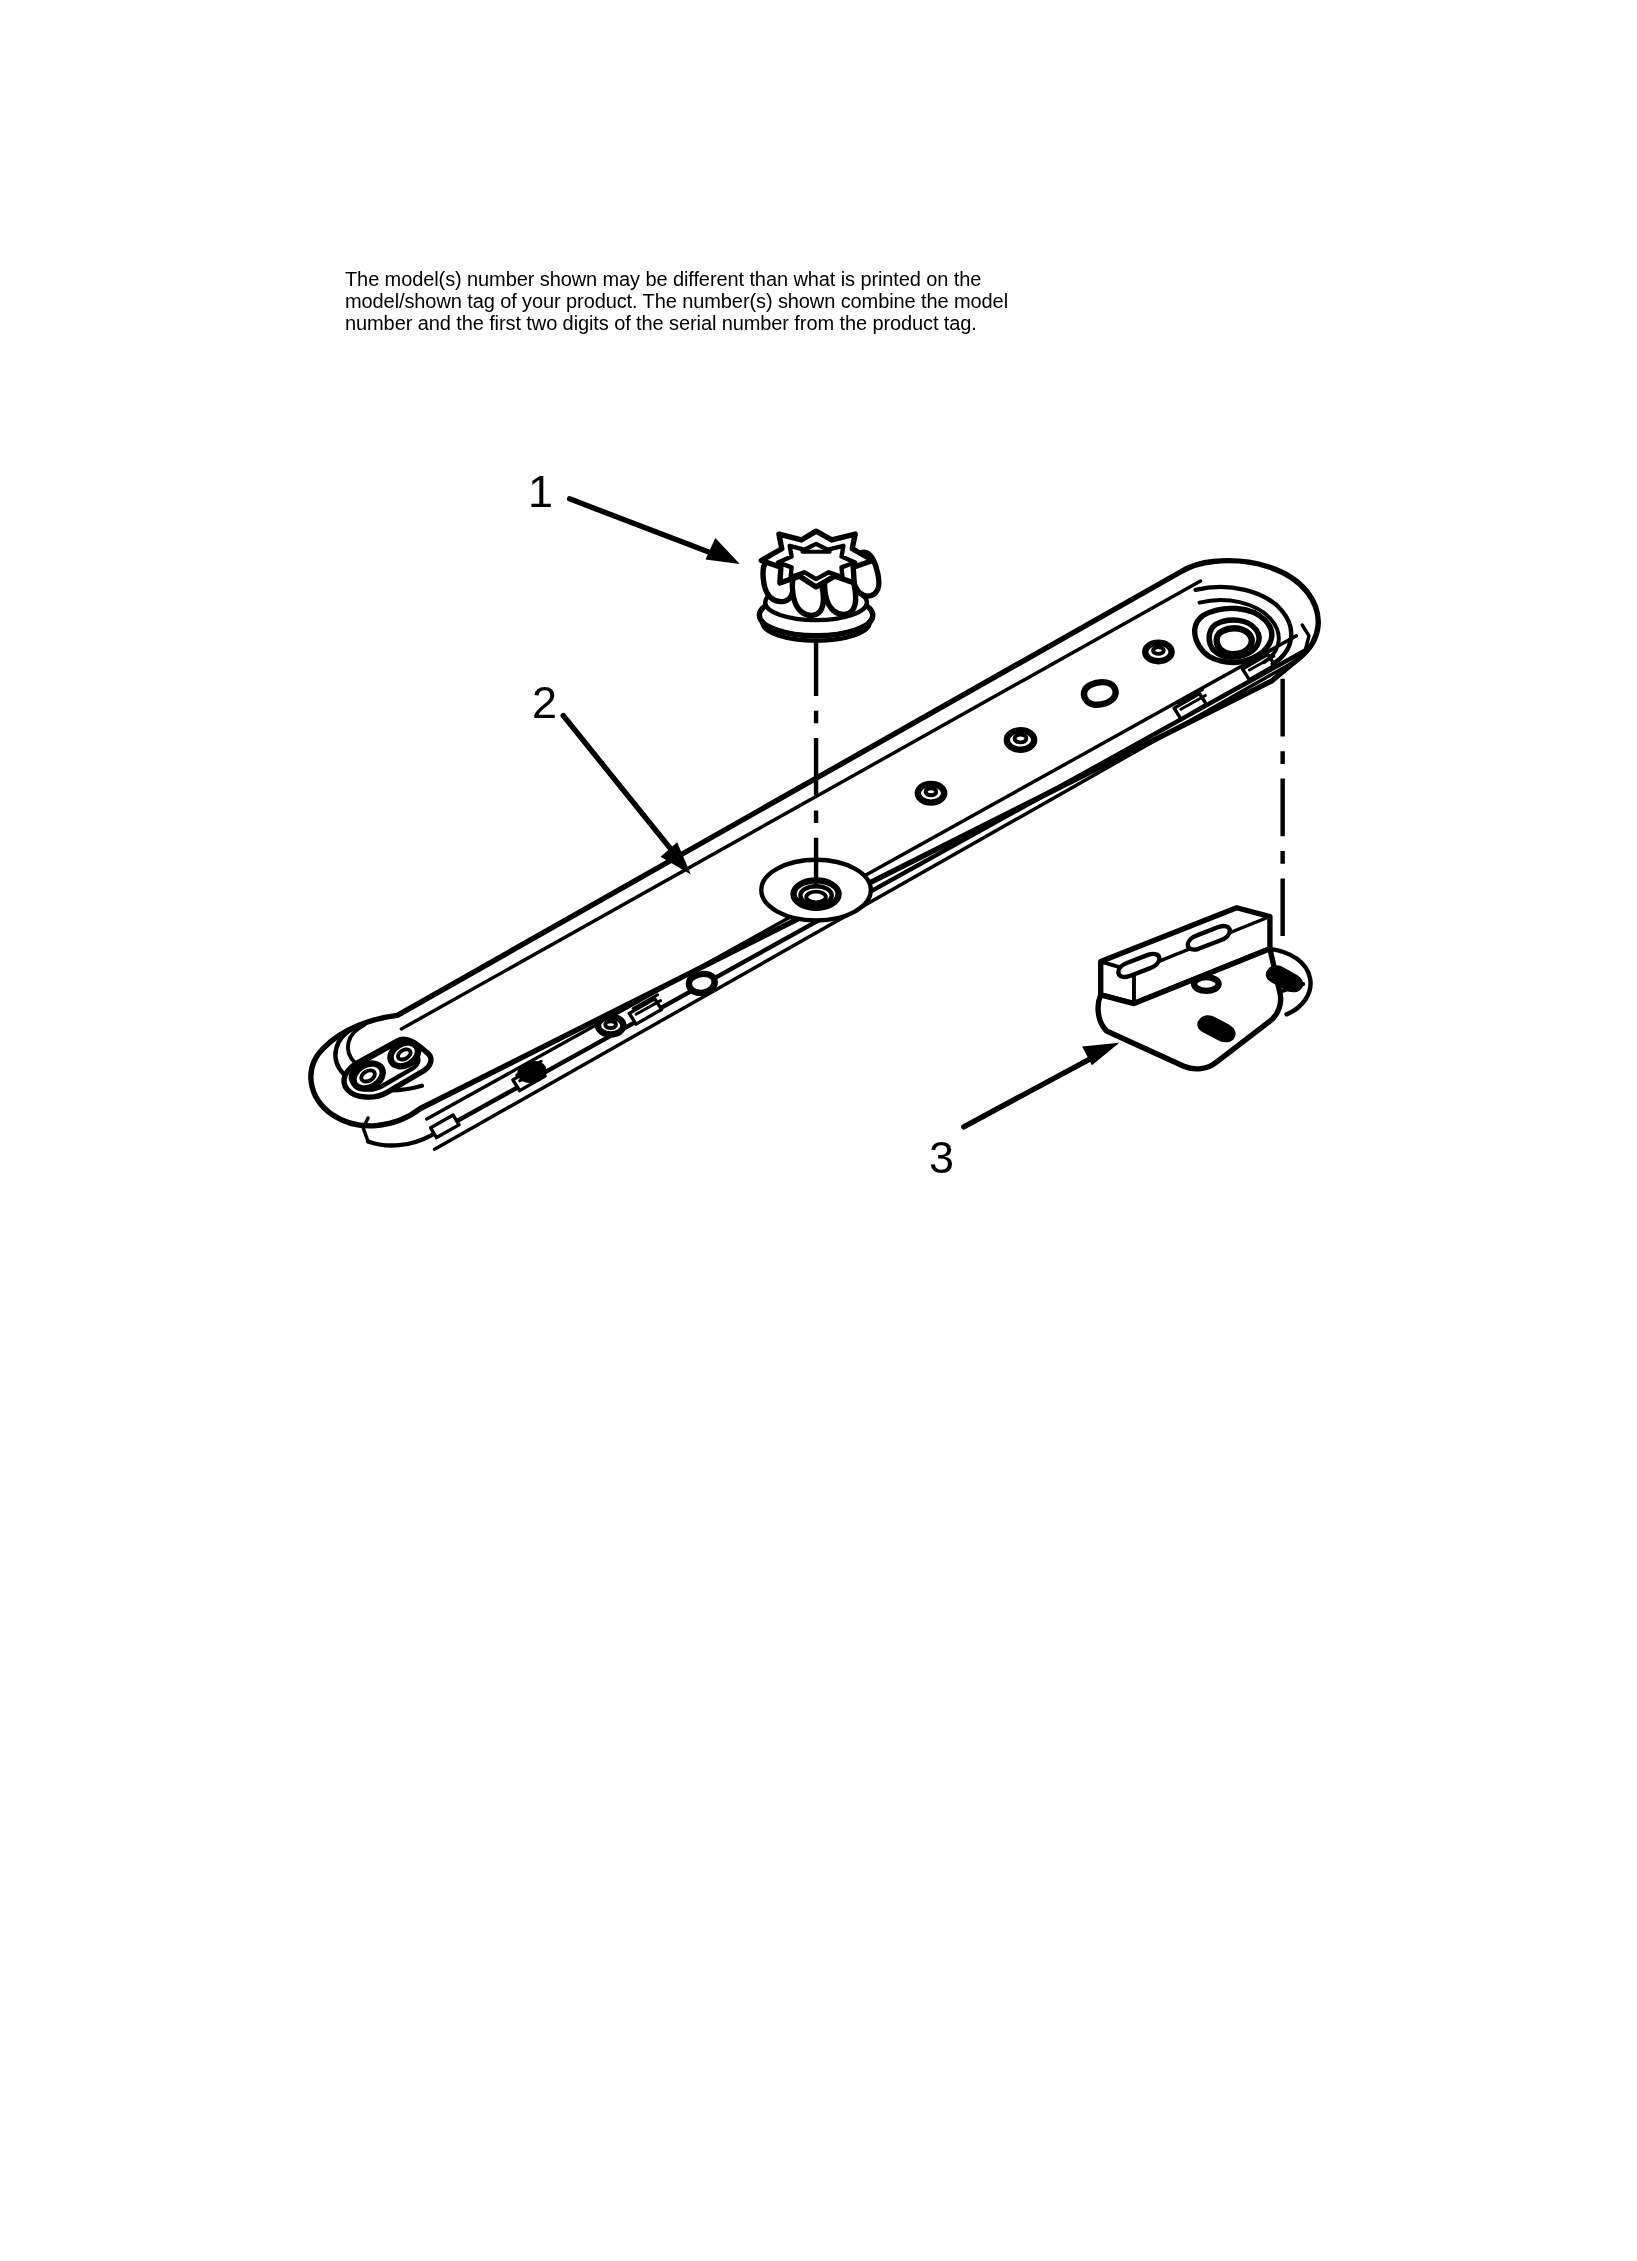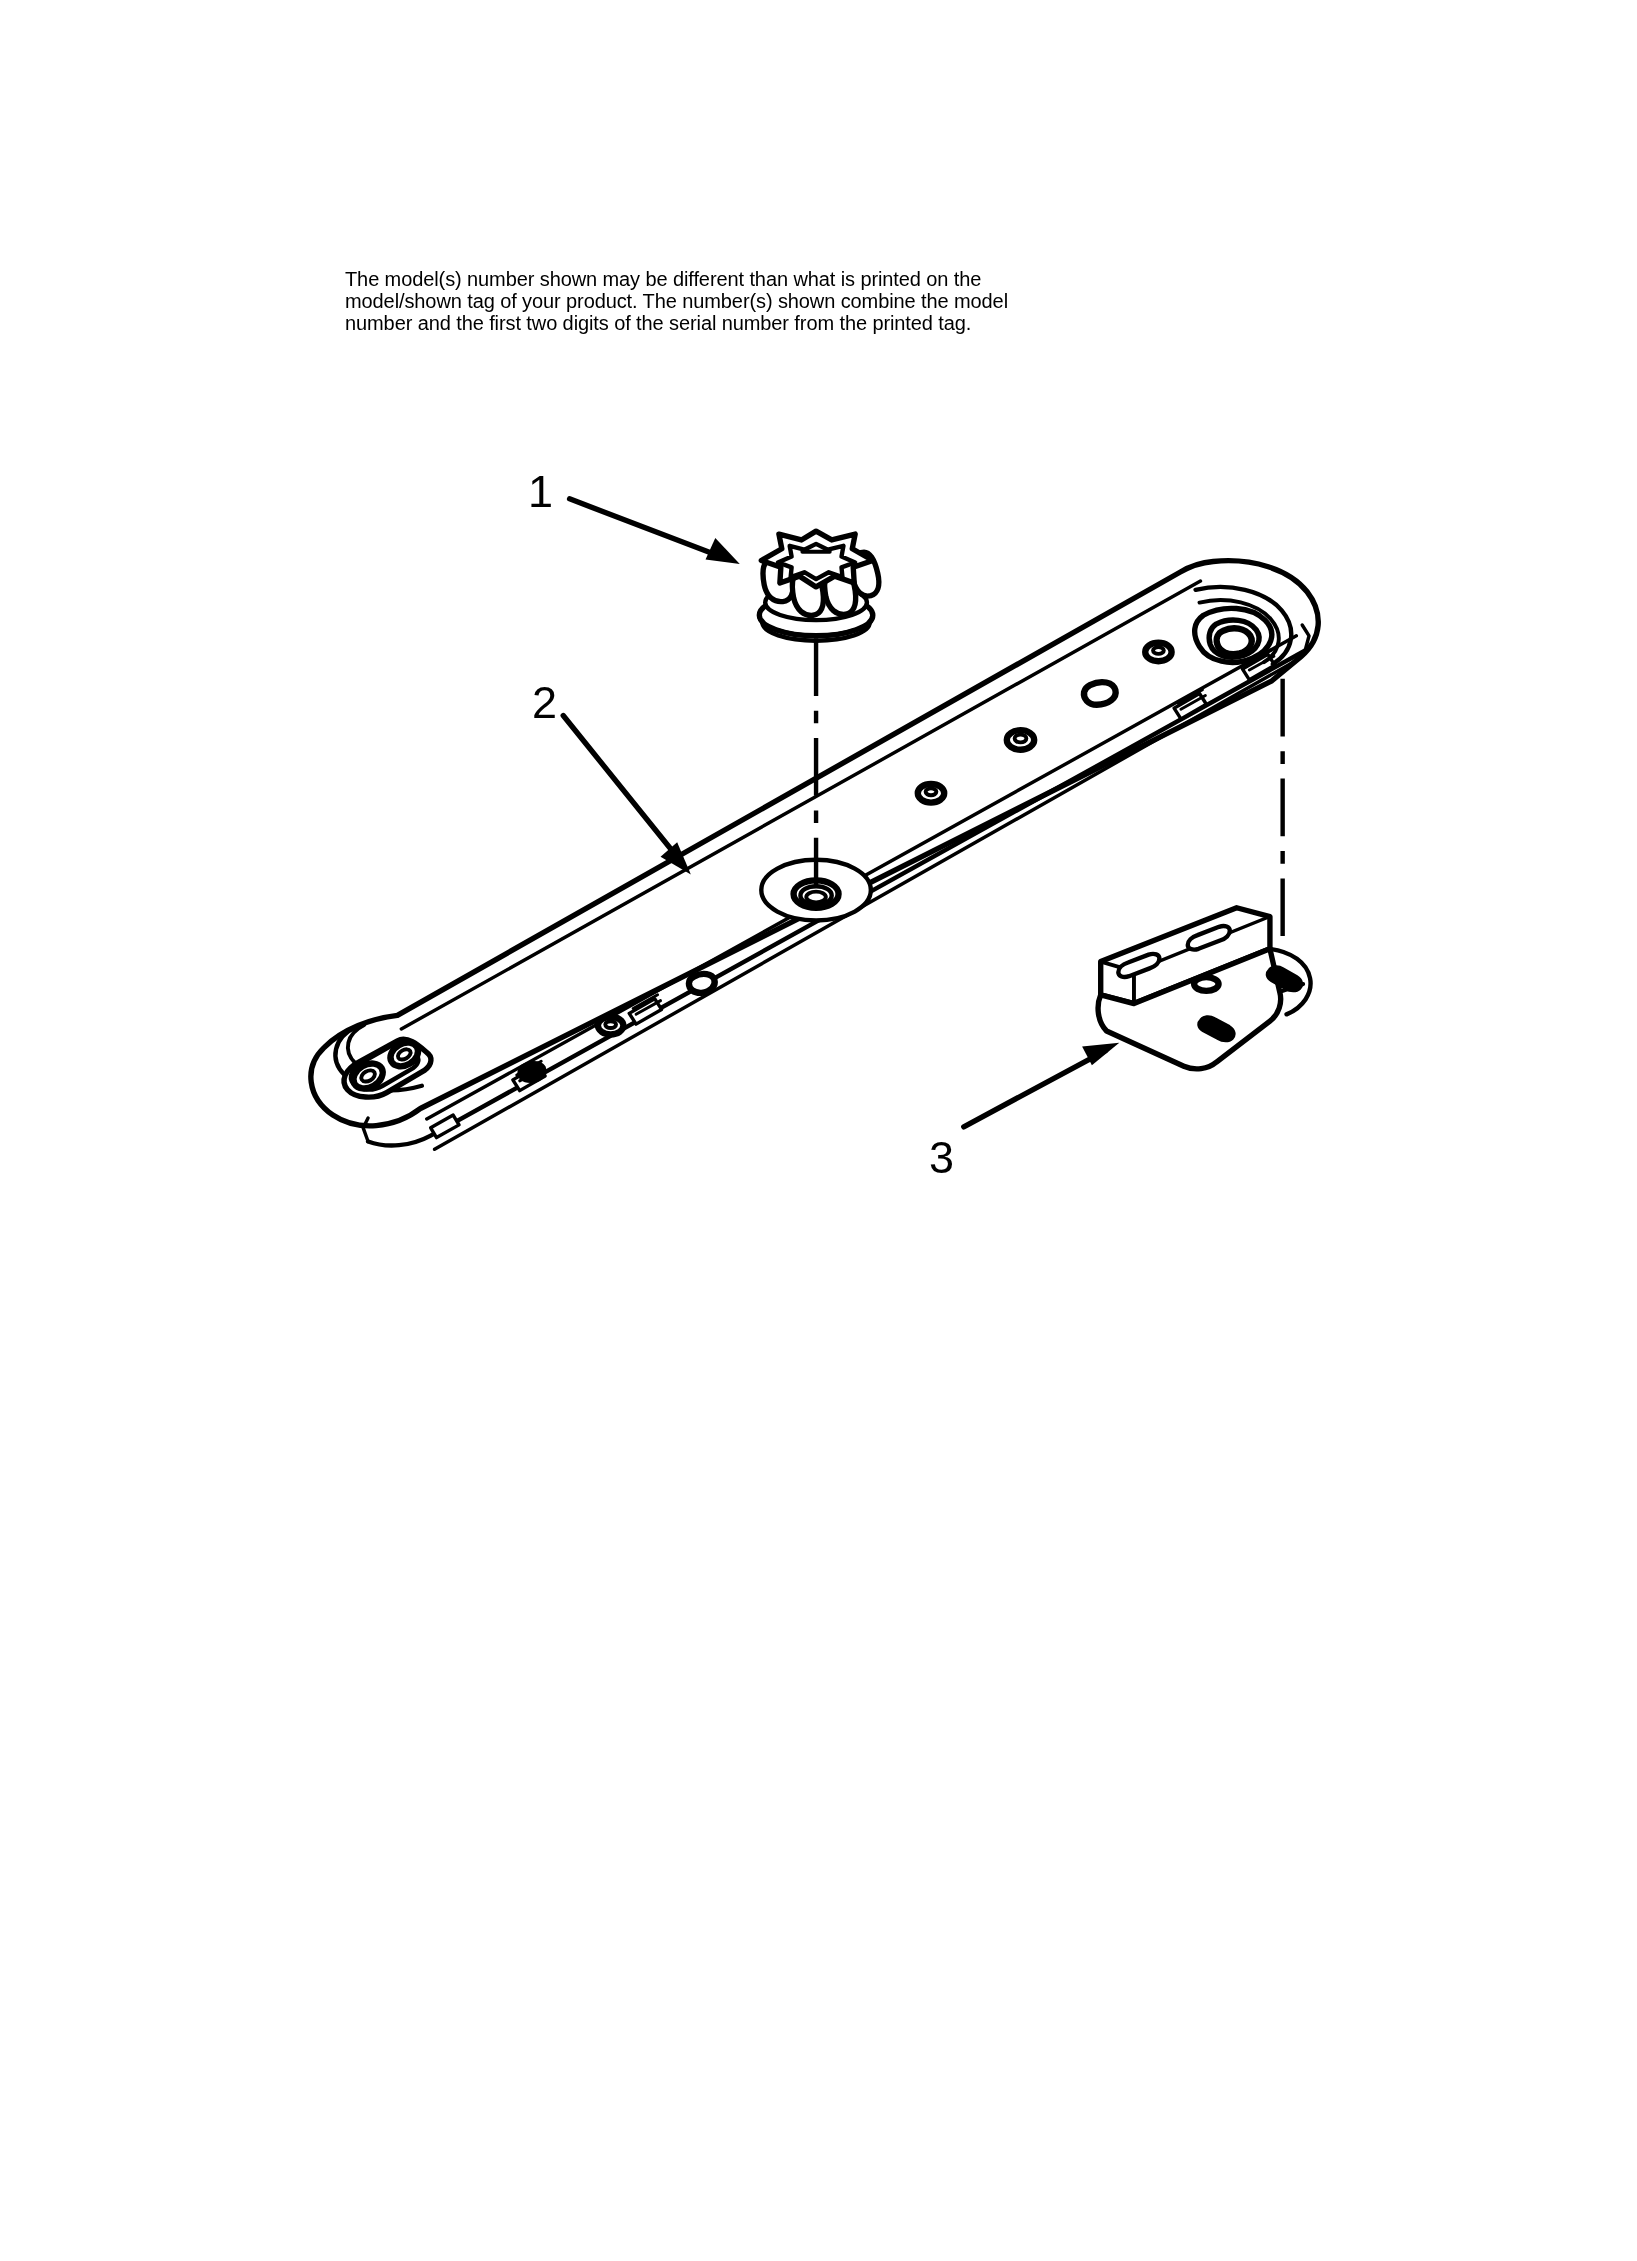--- a/index.html
+++ b/index.html
@@ -58,21 +58,21 @@
   #callout-3 { left: 929px; top: 1135px; }
 </style>
 </head>
 <body>
 
 <div id="sheet">
 
   <div id="note">
     <div class="note-line">The model(s) number shown may be different than what is printed on the</div>
     <div class="note-line">model/shown tag of your product. The number(s) shown combine the model</div>
-    <div class="note-line">number and the first two digits of the serial number from the printed tag.</div>
+    <div class="note-line">number and the first two digits of the serial number from the product tag.</div>
   </div>
 
   <svg id="drawing" viewBox="0 0 3348 4623">
 
     <defs>
 
       <style>
         .ln   { fill:none; stroke:#000; stroke-linecap:round; stroke-linejoin:round; }
         .w6   { stroke-width:6; }
         .w7   { stroke-width:7; }

